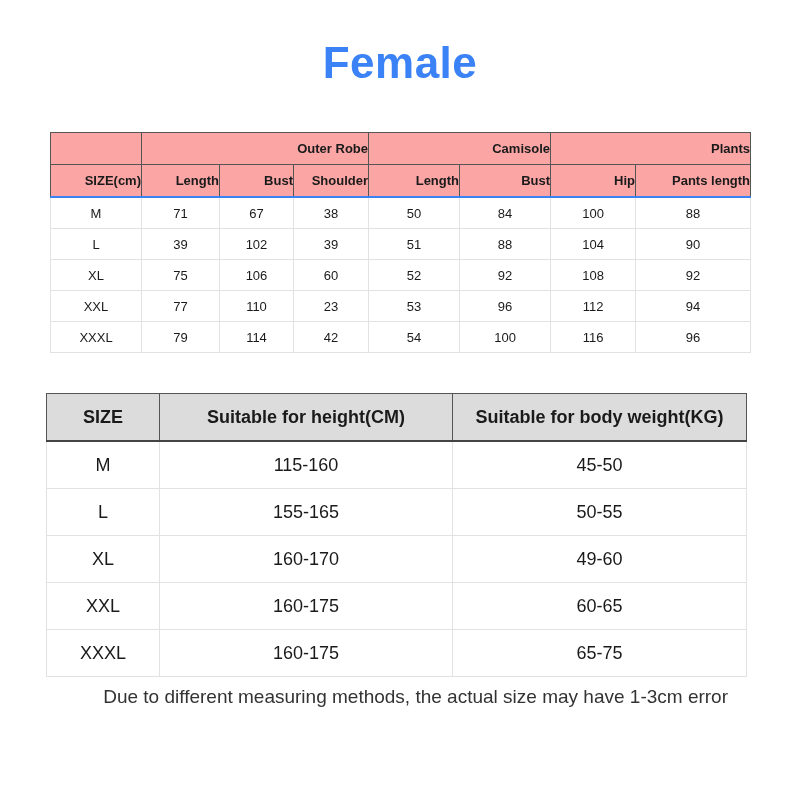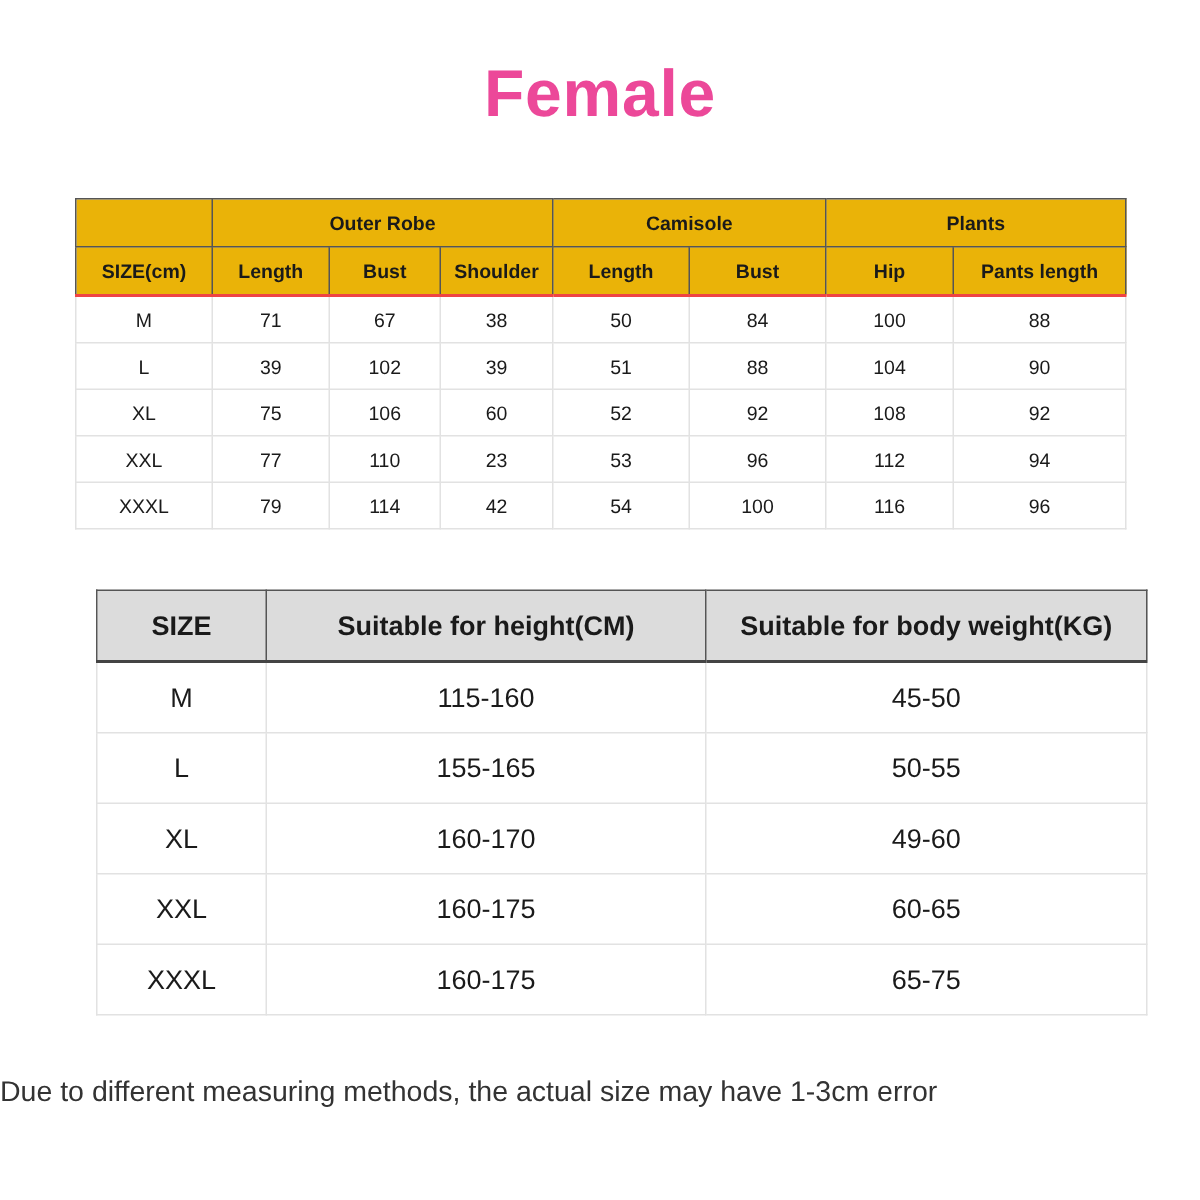--- a/index.html
+++ b/index.html
@@ -2,35 +2,35 @@
 <html><head>
 <meta charset="utf-8">
 <style>
   html, body { margin: 0; padding: 0; background: #ffffff; }
   body {
     width: 800px; height: 800px; position: relative; overflow: hidden;
     font-family: "Liberation Sans", "DejaVu Sans", sans-serif; color: #1a1a1a;
   }
   .title {
     position: absolute; left: 0; top: 38px; width: 800px; text-align: center;
-    font-size: 44px; font-weight: bold; letter-spacing: 0.5px; color: #ec4899;
+    font-size: 44px; font-weight: bold; letter-spacing: 0.5px; color: #3b82f6;
   }
   table { border-collapse: collapse; table-layout: fixed; position: absolute; }
   
   .t1 { left: 50px; top: 132px; width: 700px; font-size: 13px; }
   .t1 td, .t1 th { text-align: center; height: 31px; padding: 0; }
-  .t1 th { background: #eab308; font-weight: bold; border: 1px solid #555; height: 31px; }
+  .t1 th { background: #fca5a5; font-weight: bold; border: 1px solid #555; height: 31px; text-align: right; }
   .t1 td { border: 1px solid #e2e2e2; height: 30px; }
-  .t1 tr.hdr2 th { border-bottom: 2px solid #ef4444; }
+  .t1 tr.hdr2 th { border-bottom: 2px solid #3b82f6; }
   
-  .t2 { left: 64px; top: 393px; width: 700px; font-size: 18px; }
+  .t2 { left: 46px; top: 393px; width: 700px; font-size: 18px; }
   .t2 th { background: #dcdcdc; font-weight: bold; border: 1px solid #555; border-bottom: 2px solid #444; height: 44px; }
   .t2 td { text-align: center; border: 1px solid #e2e2e2; height: 44px; }
   .note {
-    position: absolute; left: 0; top: 714px; width: 728px; text-align: left;
+    position: absolute; left: 0; top: 682px; width: 728px; text-align: right;
     font-size: 19px; line-height: 30px; color: #333;
   }
 </style>
 </head>
 <body>
 
 <div class="title">Female</div>
 
 <table class="t1">
   <colgroup>

